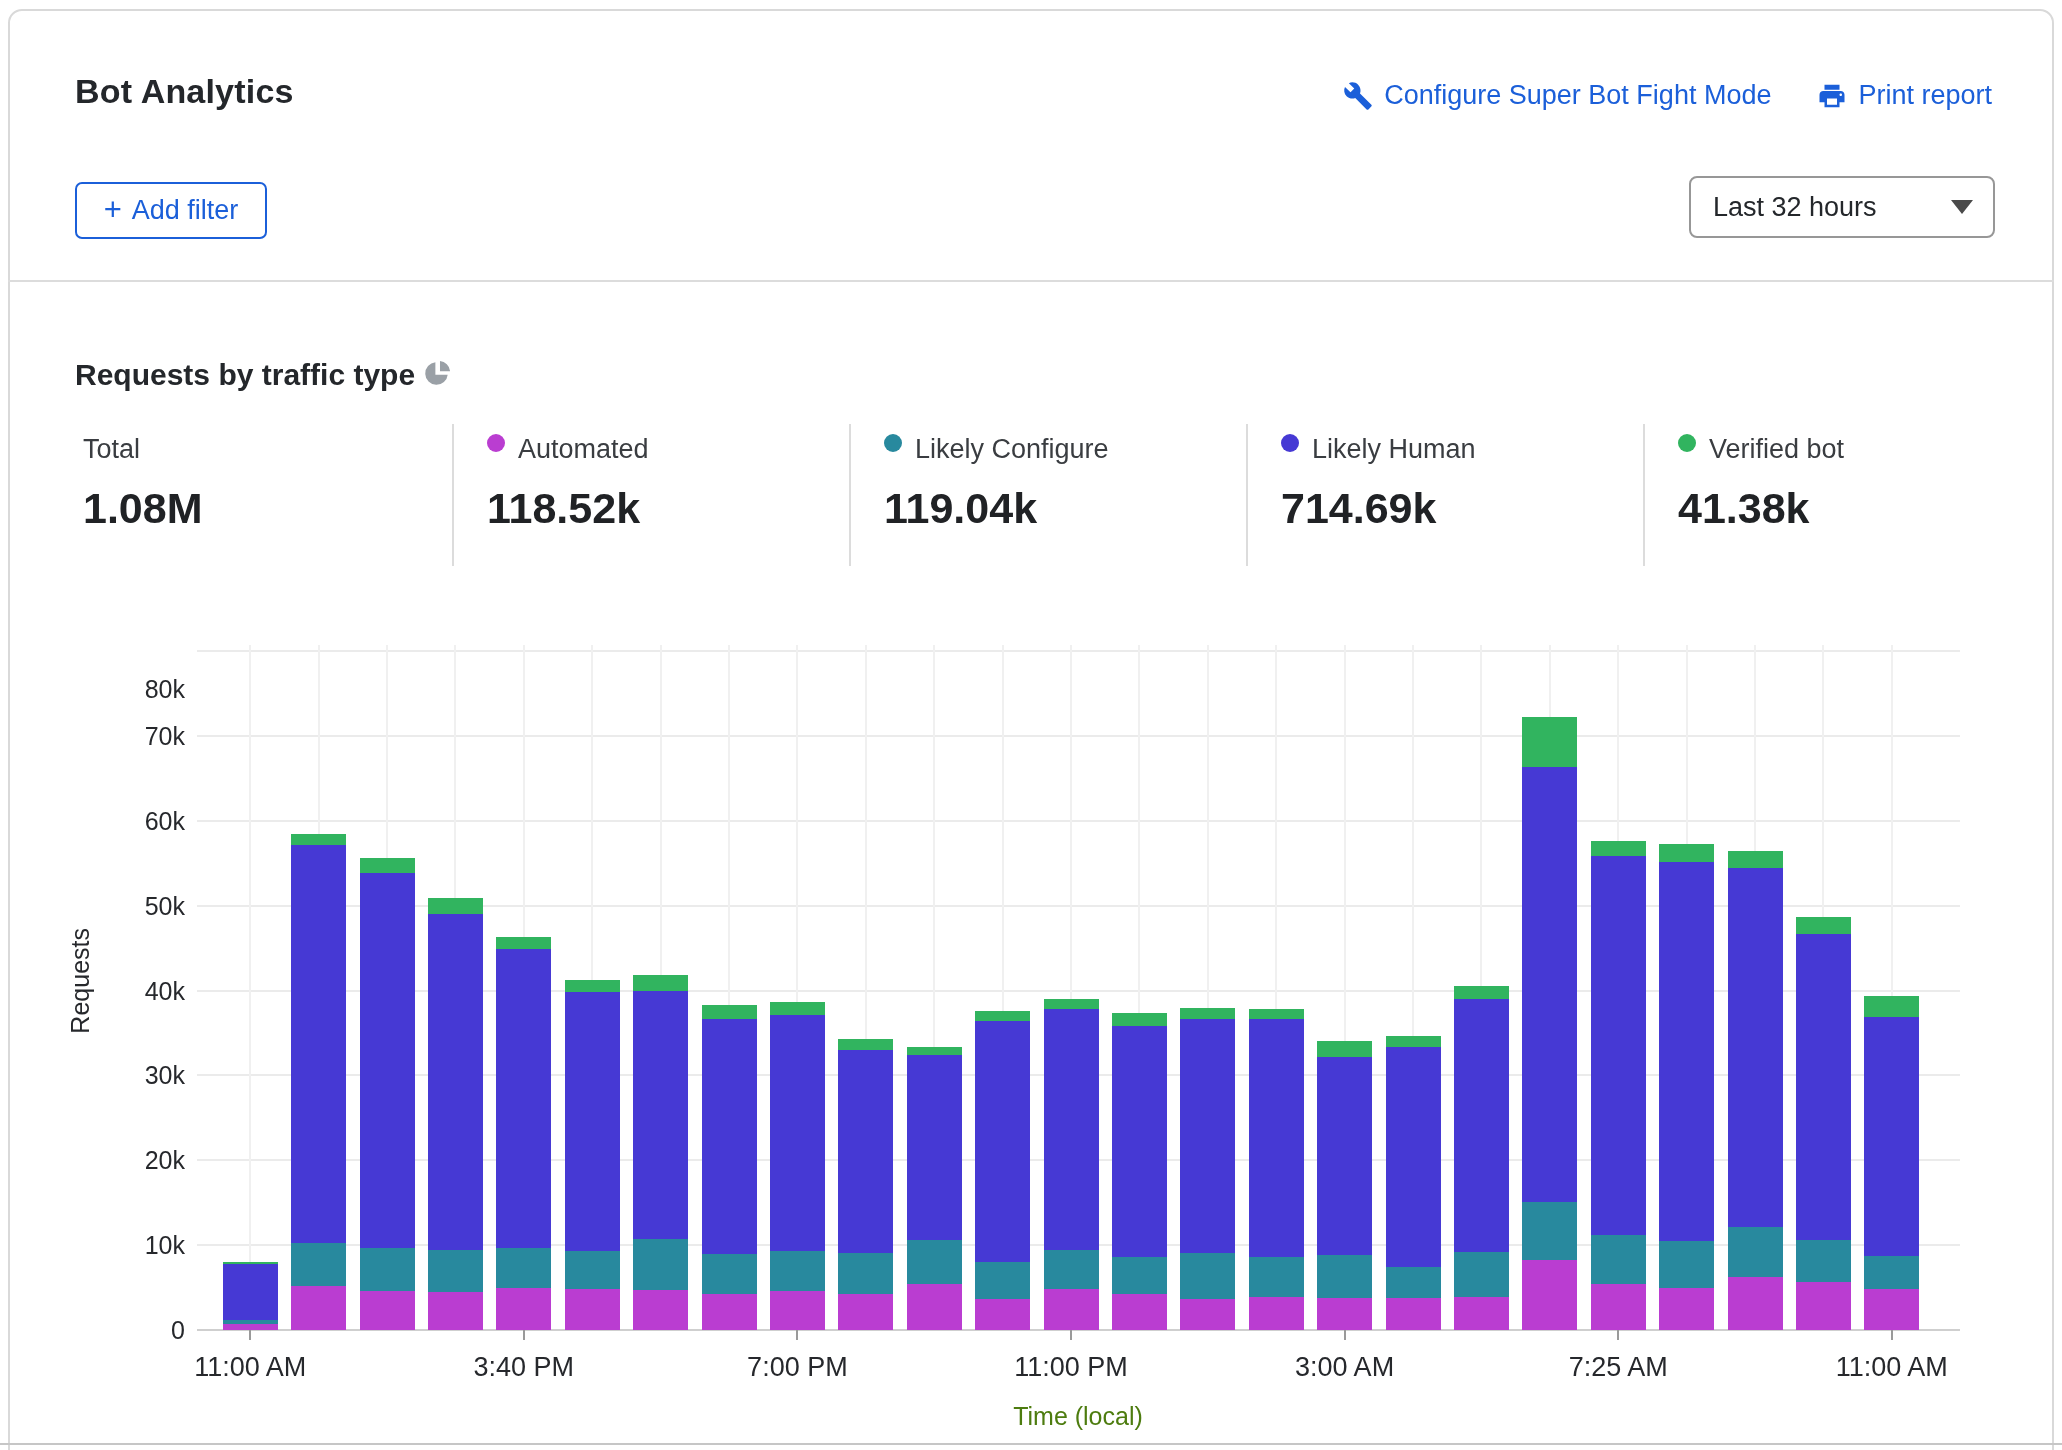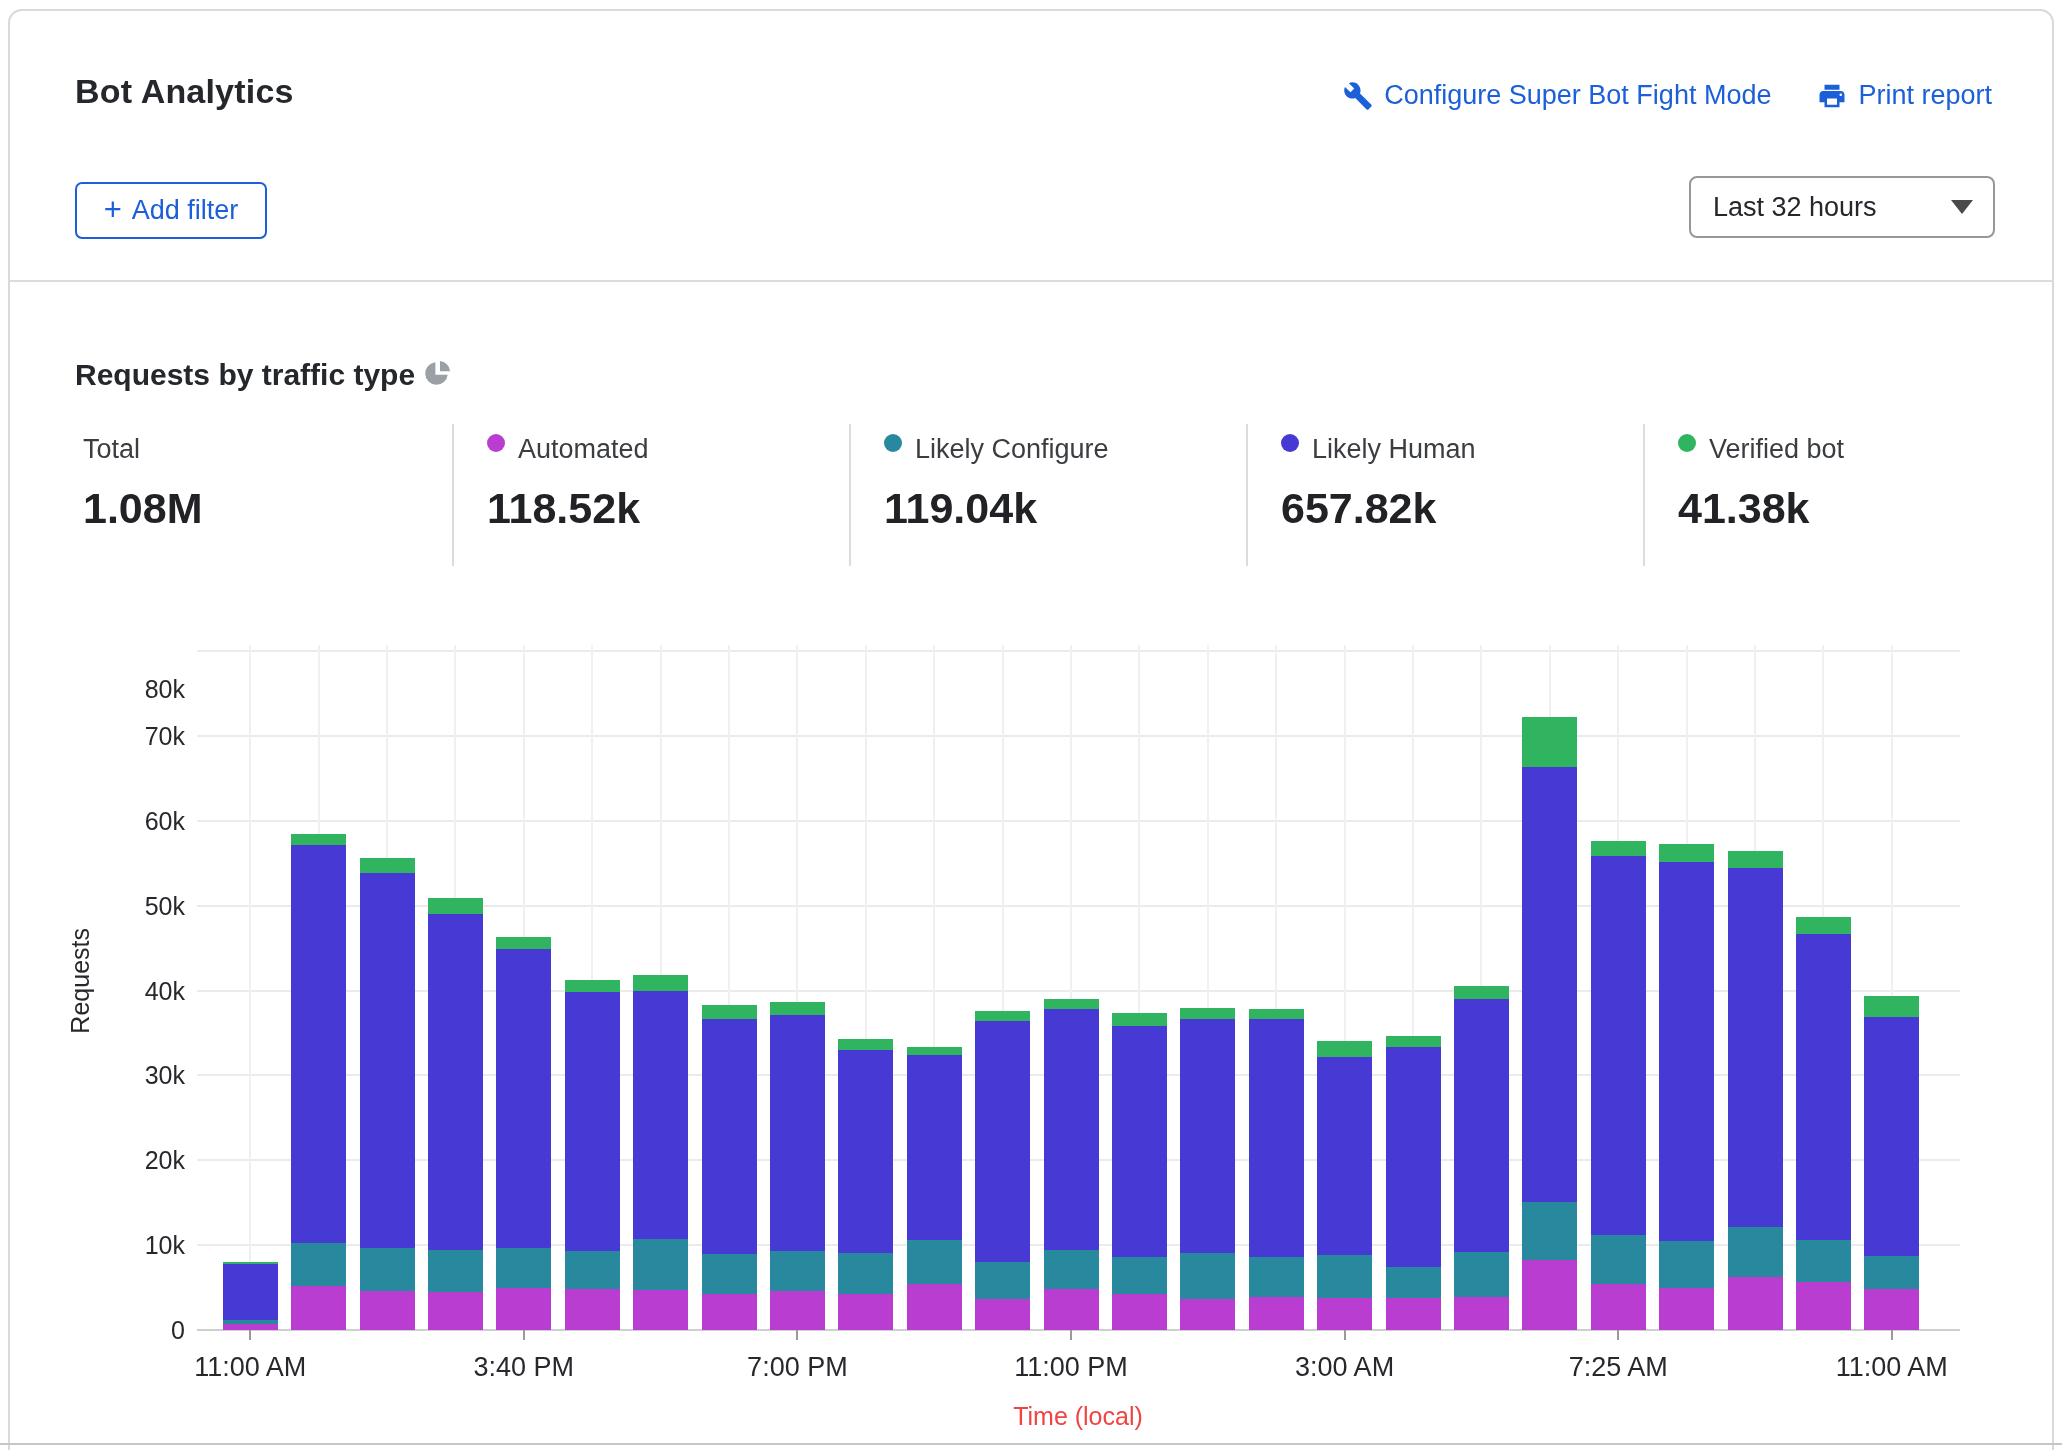--- a/index.html
+++ b/index.html
@@ -34,21 +34,21 @@
   #plot{left:197px;top:645px;width:1763px;height:685px;}
   .gridh{position:absolute;left:0;width:100%;height:2px;background:#ebebeb;}
   .gridv{position:absolute;top:0;width:2px;height:100%;background:#f0f0f0;}
   .baseline{position:absolute;left:0;bottom:-1px;width:100%;height:2px;background:#cfcfcf;}
   .bar{position:absolute;bottom:0;width:55px;display:flex;flex-direction:column-reverse;}
   .seg{width:100%;}
   .ylab{position:absolute;left:100px;width:85px;text-align:right;font-size:25px;color:#26282c;transform:translateY(-50%);}
   .yaxis-title{left:66px;top:928px;font-size:25px;color:#26282c;writing-mode:vertical-rl;transform:rotate(180deg);}
   .xtick{position:absolute;top:1330px;width:2px;height:10px;background:#9a9a9a;}
   .xlab{position:absolute;top:1352px;transform:translateX(-50%);font-size:27px;color:#26282c;white-space:nowrap;}
-  .xaxis-title{left:978px;top:1402px;width:200px;text-align:center;font-size:25px;color:#ef4444;}
+  .xaxis-title{left:978px;top:1402px;width:200px;text-align:center;font-size:25px;color:#4d7c0f;}
   .bottom-divider{left:0;top:1443px;width:2062px;height:2px;background:#c6c6c6;}
 </style>
 </head>
 <body>
 
 <div id="screen">
   <div class="card"></div>
 
   <div class="abs page-title">Bot Analytics</div>
 
@@ -112,21 +112,21 @@
           <span class="dot" style="background: rgb(40, 137, 158);"></span>
           <span>Likely Configure</span>
         </div>
         <div class="stat-value">119.04k</div>
       </div>
       <div class="abs stat-col" style="left: 1281px;">
         <div class="stat-label-row">
           <span class="dot" style="background: rgb(70, 57, 212);"></span>
           <span>Likely Human</span>
         </div>
-        <div class="stat-value">657.82k</div>
+        <div class="stat-value">714.69k</div>
       </div>
       <div class="abs stat-col" style="left: 1678px;">
         <div class="stat-label-row">
           <span class="dot" style="background: rgb(49, 180, 95);"></span>
           <span>Verified bot</span>
         </div>
         <div class="stat-value">41.38k</div>
       </div>
       <div class="abs vsep" style="left: 452px;"></div>
       <div class="abs vsep" style="left: 849px;"></div>

